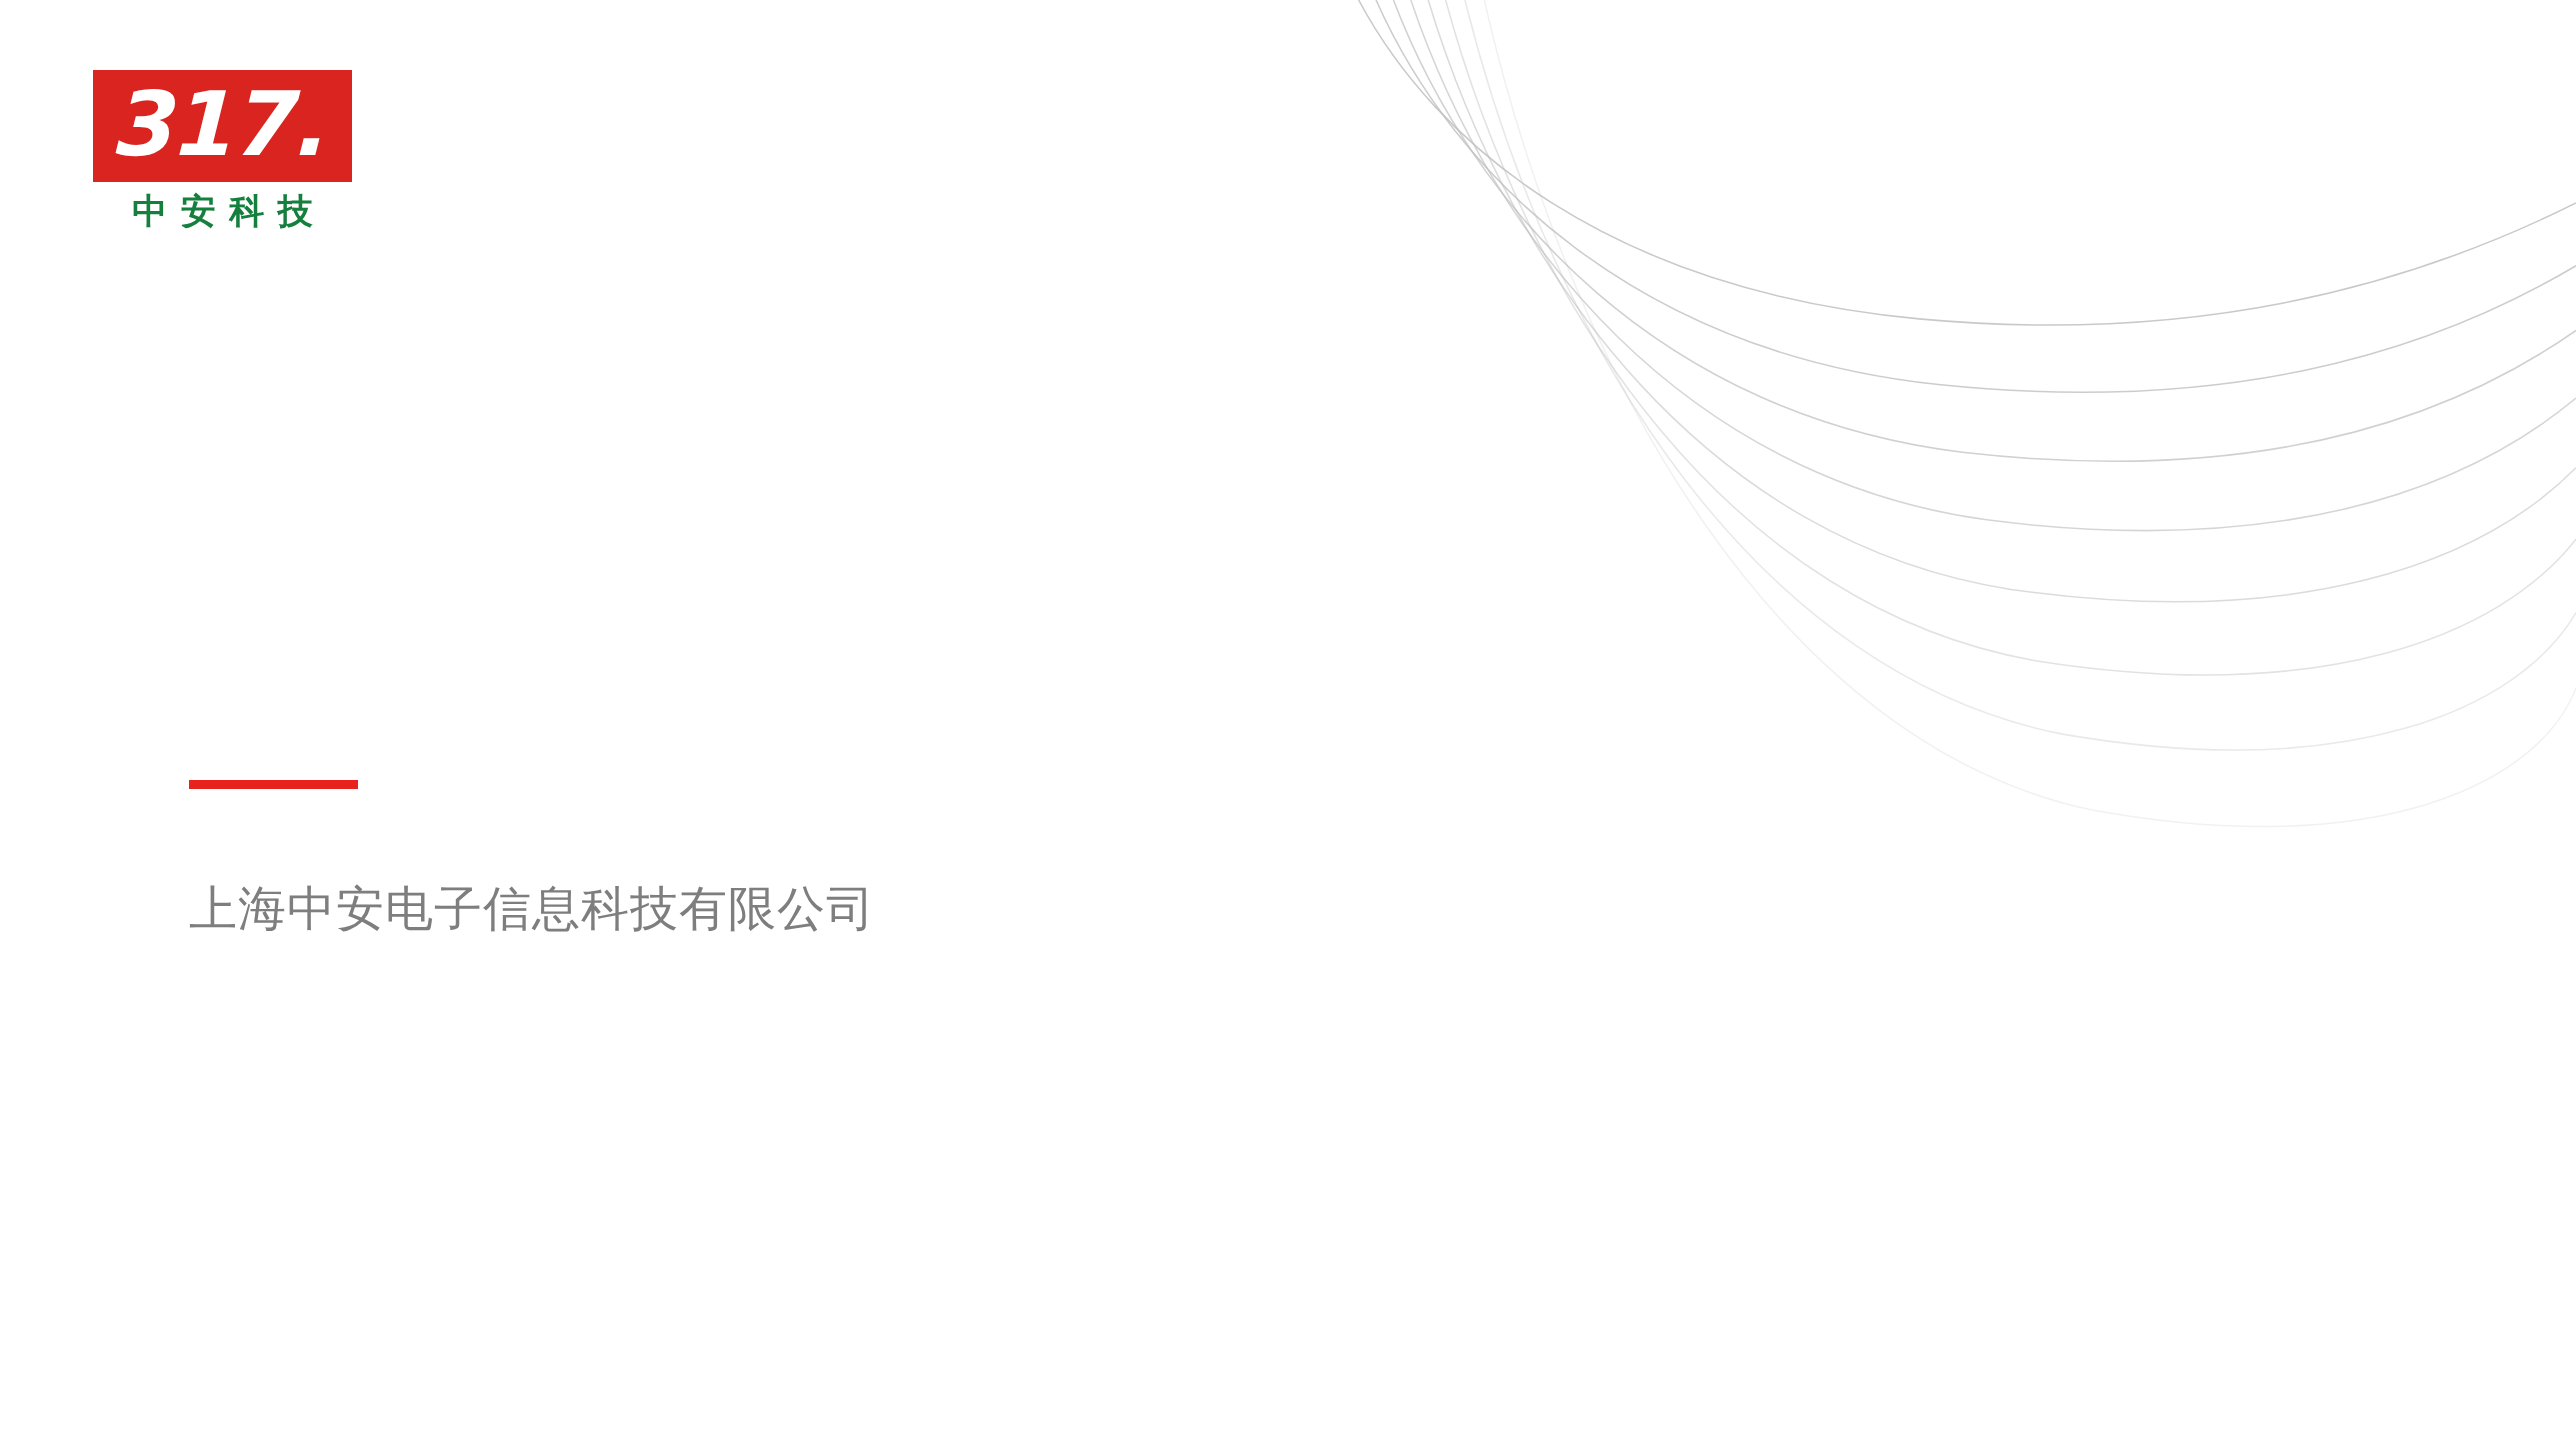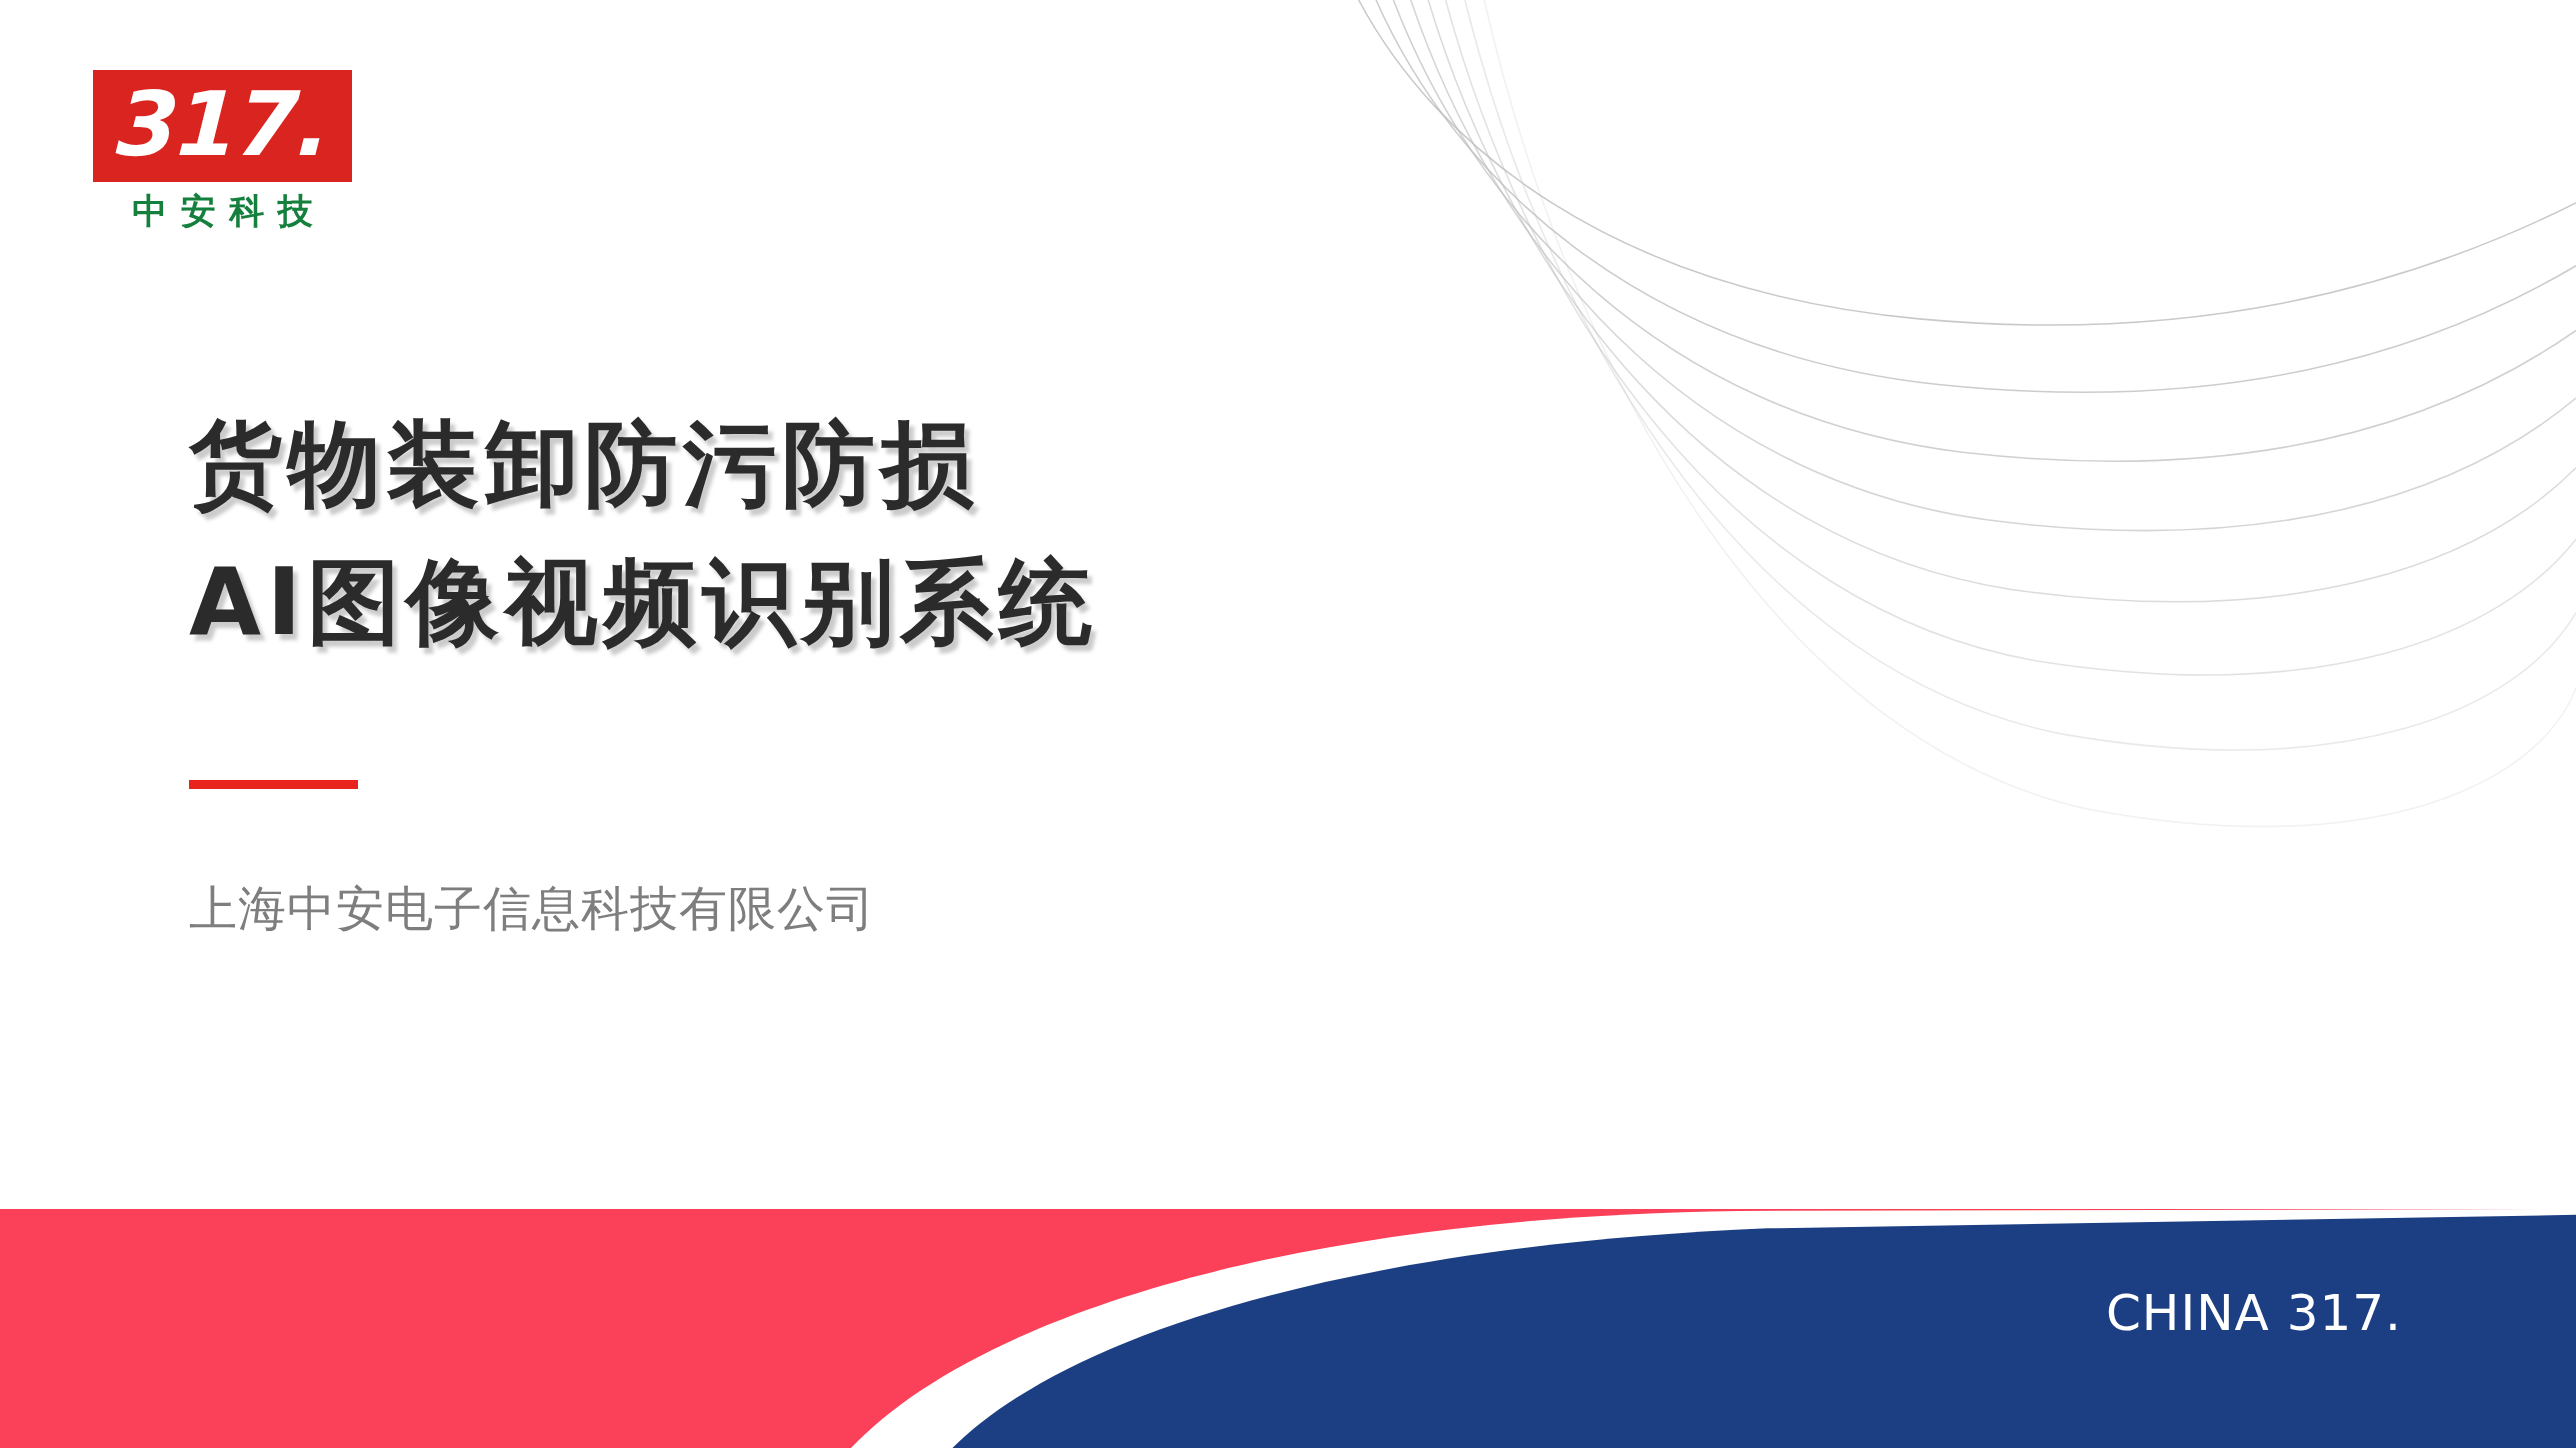--- a/index.html
+++ b/index.html
@@ -151,32 +151,20 @@
     </g>
   </svg>
 
   <div id="logo">
     <div id="logo-mark">
       <span id="logo-mark-text">317.</span>
     </div>
     <div id="logo-sub">中安科技</div>
   </div>
 
-  <div id="title-block">
-    <div class="title-line">货物装卸防污防损</div>
-    <div class="title-line">AI图像视频识别系统</div>
-  </div>
 
   <div id="red-rule"></div>
 
   <div id="subtitle">上海中安电子信息科技有限公司</div>
 
-  <div id="banner">
-    <svg id="banner-svg" viewBox="0 0 2667 248" preserveAspectRatio="none" aria-hidden="true">
-      <rect x="0" y="0" width="2667" height="248" fill="#FB4059"></rect>
-      <path d="M 2667 0 L 2667 248 L 880 248 C 1010 110 1340 8 1800 2 Z" fill="#FFFFFF"></path>
-      <path d="M 2667 6 L 2667 248 L 985 248 C 1105 128 1400 38 1830 20 Z" fill="#1C3F84"></path>
-    </svg>
-    <div id="banner-label">CHINA 317.</div>
-  </div>
 
 </div>
 
 
 </body></html>

